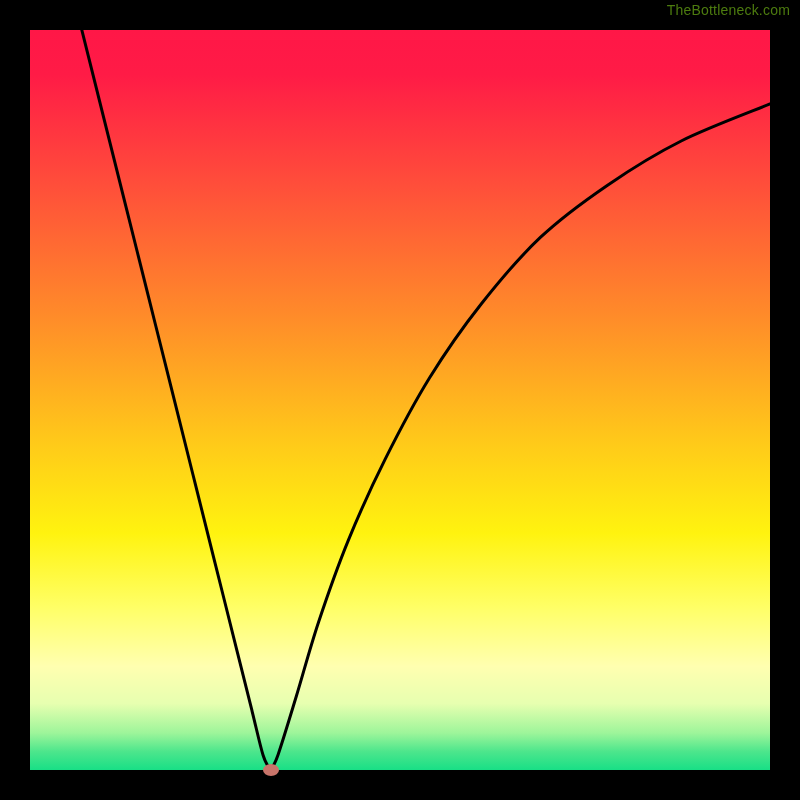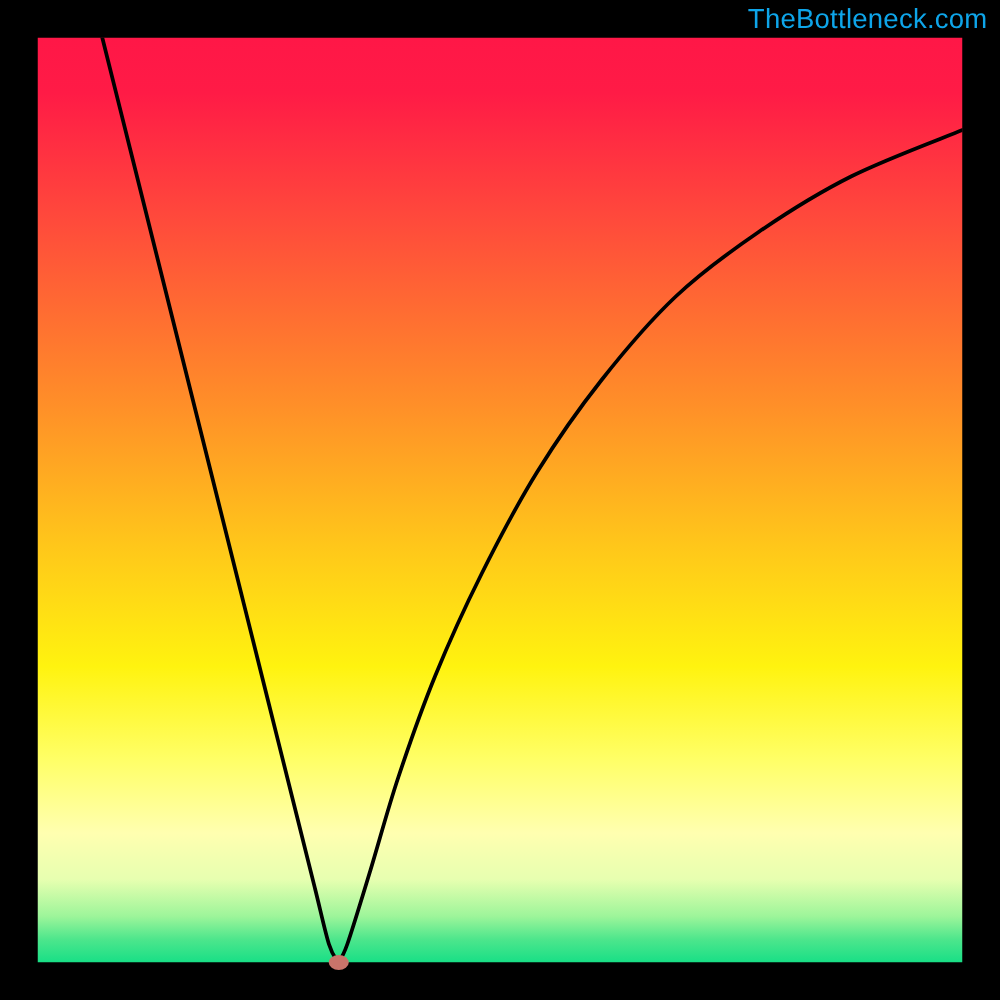--- a/index.html
+++ b/index.html
@@ -14,22 +14,22 @@
   .frame {
     position: relative;
     width: 800px;
     height: 800px;
     background: #000;
   }
   .watermark {
     position: absolute;
     top: 2px;
     right: 10px;
-    color: #0ea5e9;
-    font-size: 22px;
+    color: #4d7c0f;
+    font-size: 14px;
     font-weight: 500;
     letter-spacing: 0.2px;
     z-index: 10;
   }
   .plot-area {
     position: absolute;
     left: 30px;
     top: 30px;
     width: 740px;
     height: 740px;

